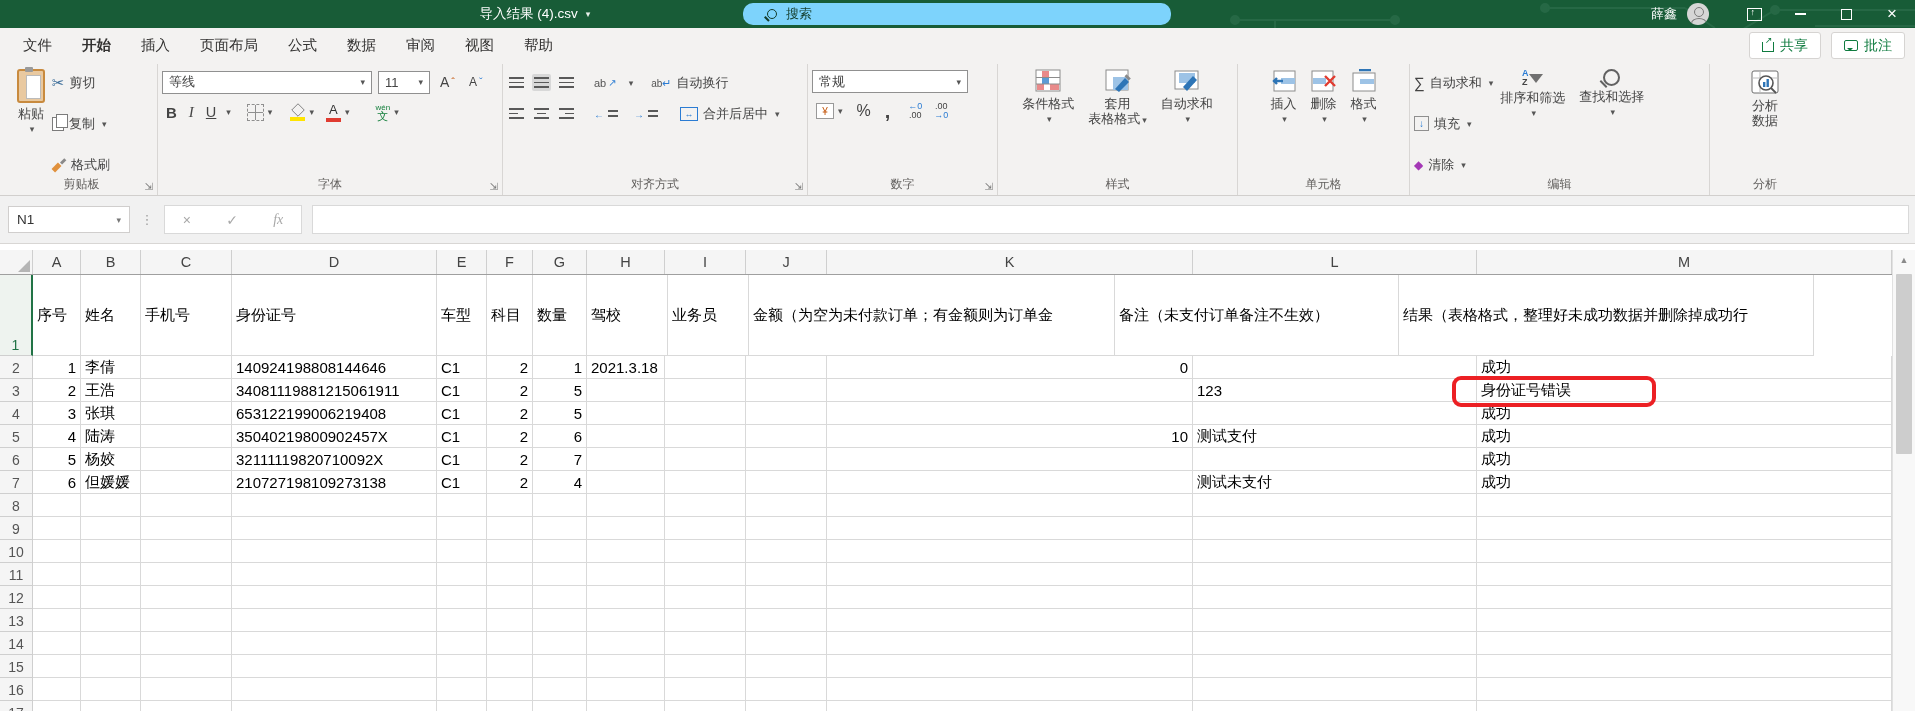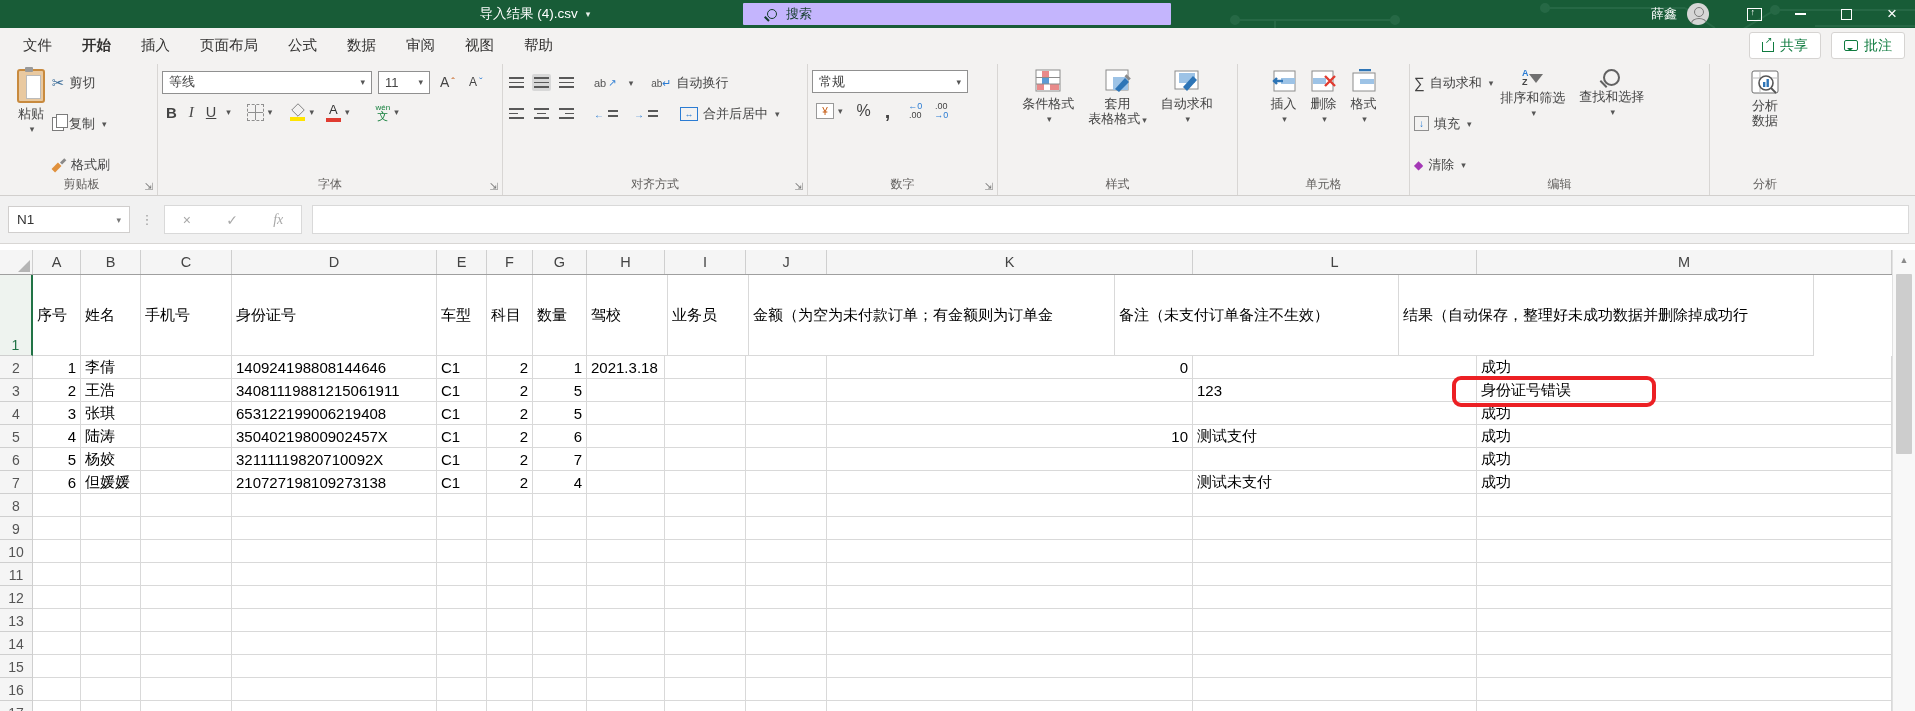--- a/index.html
+++ b/index.html
@@ -15,21 +15,21 @@
   .floppy::before{content:"";position:absolute;left:3px;top:0;width:5px;height:4px;border:1px solid #fff;border-top:none;}
   .floppy::after{content:"";position:absolute;left:2.5px;bottom:0;width:5.5px;height:4px;border:1px solid #fff;border-bottom:none;}
   .tb-ic{color:#fff;font-size:15px;line-height:28px;}
   .i-undo::before{content:"↶";}
   .i-redo::before{content:"↷";}
   .dim{opacity:.4;}
   .i-caret::before{content:"▾";}
   .caret-s{font-size:9px;color:#e8f0ea;margin-left:2px;}
   .qat-custom{border-top:1.5px solid #fff;padding-top:1px;font-size:9px;color:#fff;line-height:8px;}
   .filename{position:absolute;left:430px;top:0;width:210px;height:28px;display:flex;align-items:center;justify-content:center;gap:6px;font-size:13.5px;color:#fff;white-space:nowrap;}
-  .searchbox{position:absolute;left:743px;top:3px;width:428px;height:22px;background:#c4b5fd;border-radius:1px;display:flex;align-items:center;gap:9px;padding-left:24px;box-sizing:border-box;color:#143d2b;font-size:13px;}
+  .searchbox{position:absolute;left:743px;top:3px;width:428px;height:22px;background:#7dd3fc;border-radius:10px;display:flex;align-items:center;gap:9px;padding-left:24px;box-sizing:border-box;color:#143d2b;font-size:13px;}
   .mag{width:8px;height:8px;border:1.6px solid #143d2b;border-radius:50%;position:relative;display:inline-block;}
   .mag::after{content:"";position:absolute;left:-4px;top:8px;width:6px;height:1.6px;background:#143d2b;transform:rotate(45deg);}
   .tb-right{position:absolute;right:0;top:0;height:28px;display:flex;align-items:center;}
   .user{font-size:13px;color:#fff;margin-right:10px;}
   .avatar{width:22px;height:22px;border-radius:50%;background:#d6d6d6;position:relative;overflow:hidden;margin-right:22px;}
   .avatar::before{content:"";position:absolute;left:7px;top:4px;width:8px;height:8px;border-radius:50%;border:1.4px solid #7a7a7a;}
   .avatar::after{content:"";position:absolute;left:4px;top:15px;width:14px;height:10px;border-radius:50% 50% 0 0;border:1.4px solid #7a7a7a;border-bottom:none;}
   .winbtn{width:46px;height:28px;display:flex;align-items:center;justify-content:center;color:#fff;}
   .ic-ribbonopts{width:13px;height:11px;border:1.4px solid #fff;position:relative;}
   .ic-ribbonopts::before{content:"↑";position:absolute;left:3px;top:-2px;font-size:9px;}
@@ -571,21 +571,21 @@
           <div class="gcell" style="width: 60px;">姓名</div>
           <div class="gcell" style="width: 91px;">手机号</div>
           <div class="gcell" style="width: 205px;">身份证号</div>
           <div class="gcell" style="width: 50px;">车型</div>
           <div class="gcell" style="width: 46px;">科目</div>
           <div class="gcell" style="width: 54px;">数量</div>
           <div class="gcell" style="width: 81px;">驾校</div>
           <div class="gcell" style="width: 81px;">业务员</div>
           <div class="gcell" style="width: 366px;">金额（为空为未付款订单；有金额则为订单金</div>
           <div class="gcell" style="width: 284px;">备注（未支付订单备注不生效）</div>
-          <div class="gcell" style="width: 415px;">结果（自动保存，整理好未成功数据并删除掉成功行</div>
+          <div class="gcell" style="width: 415px;">结果（表格格式，整理好未成功数据并删除掉成功行</div>
         </div>
         <div class="grow" style="height: 23px;">
           <div class="rowh">2</div>
           <div class="gcell r" style="width: 48px;">1</div>
           <div class="gcell" style="width: 60px;">李倩</div>
           <div class="gcell" style="width: 91px;"></div>
           <div class="gcell" style="width: 205px;">140924198808144646</div>
           <div class="gcell" style="width: 50px;">C1</div>
           <div class="gcell r" style="width: 46px;">2</div>
           <div class="gcell r" style="width: 54px;">1</div>

